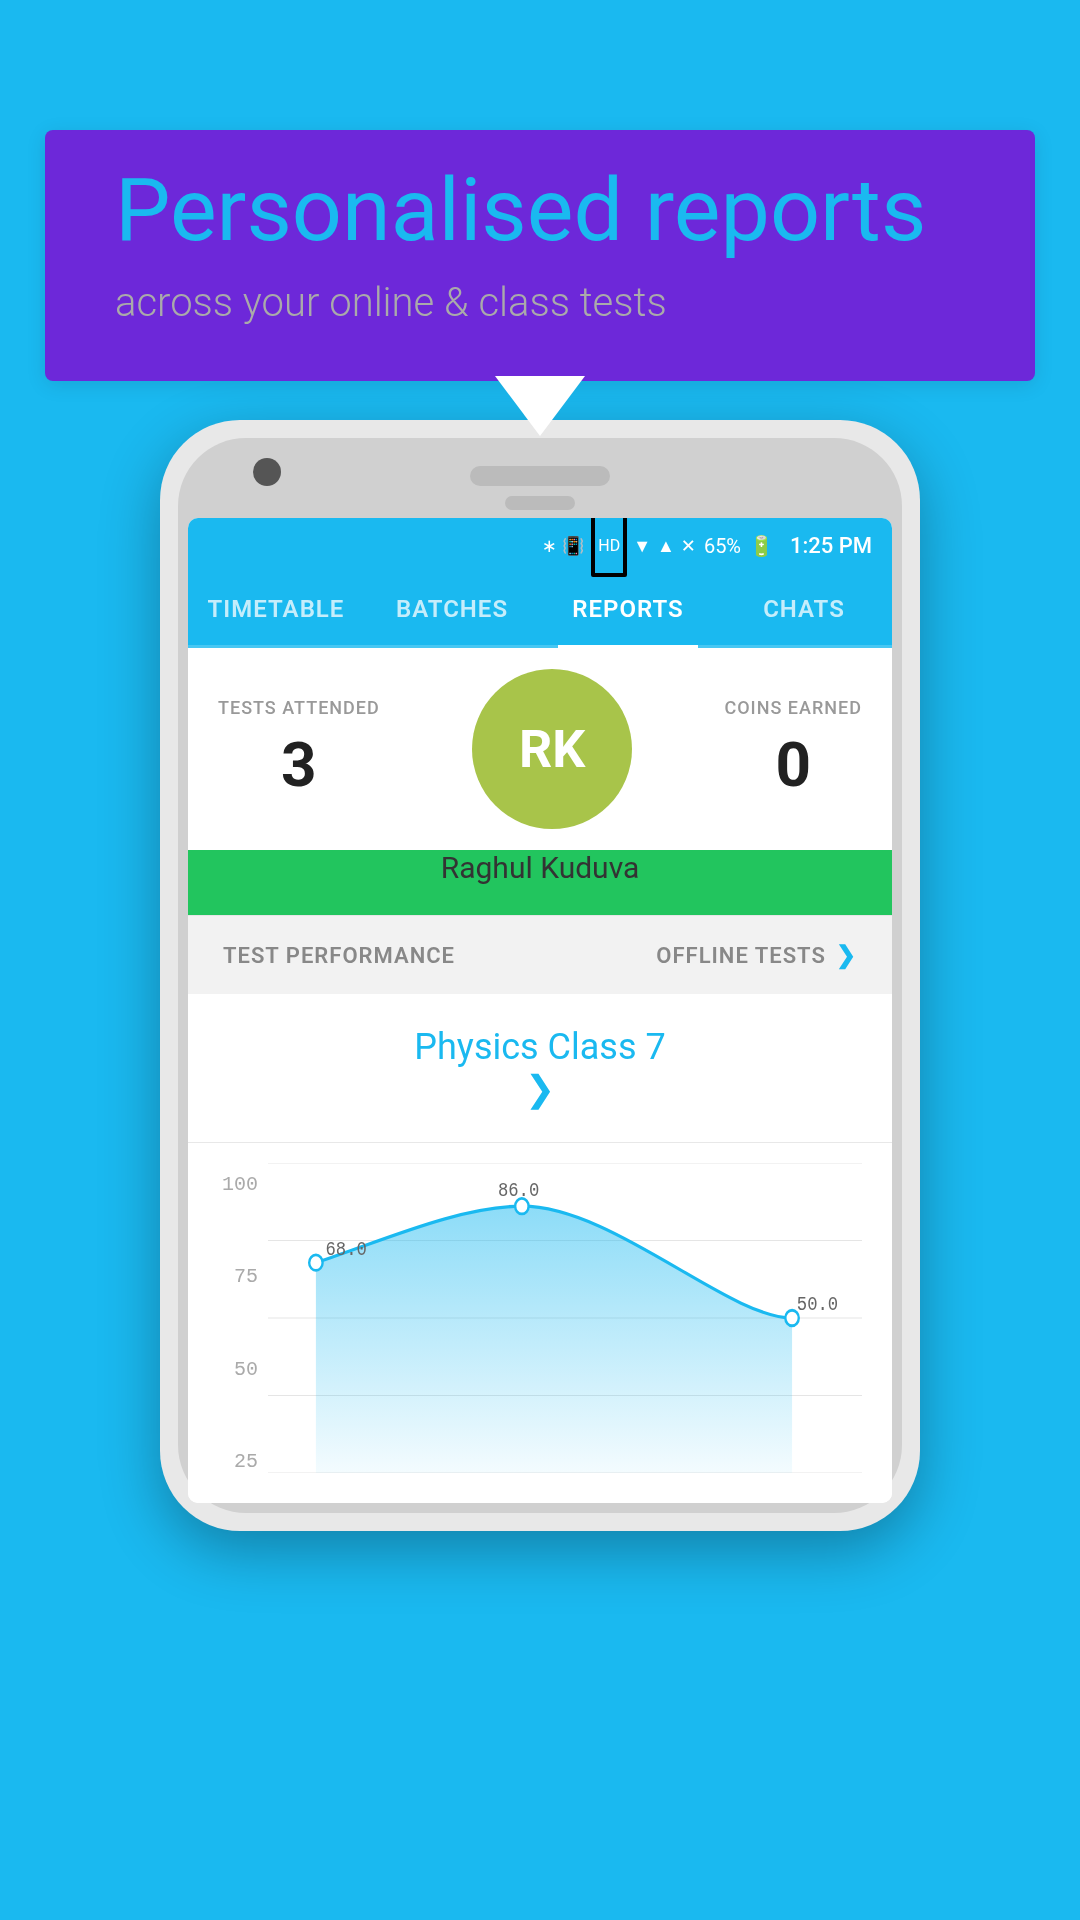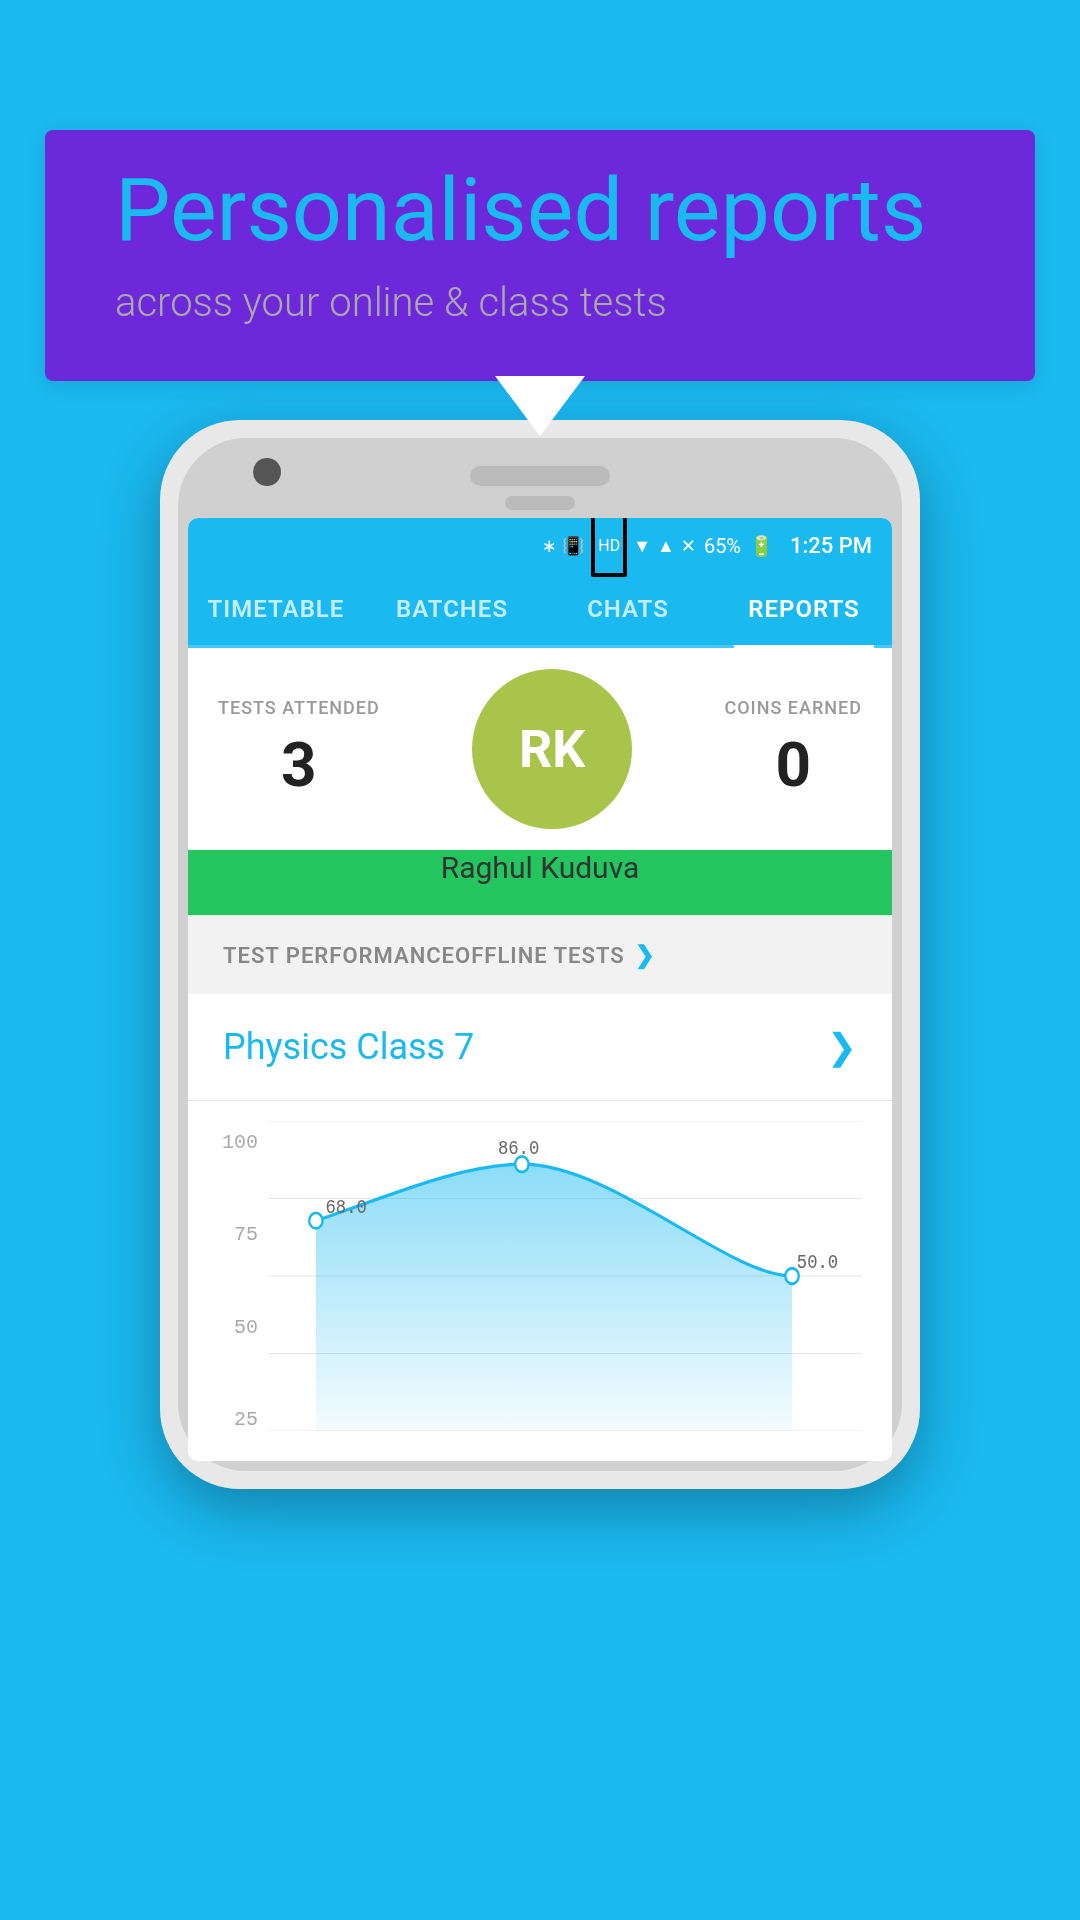--- a/index.html
+++ b/index.html
@@ -232,21 +232,21 @@
       color: #333;
       padding-bottom: 30px;
       background: #22c55e;
     }
 
     
     .section-header {
       background: #f2f2f2;
       padding: 25px 35px;
       display: flex;
-      justify-content: flex-start;
+      justify-content: space-between;
       align-items: center;
       border-top: 1px solid #e5e5e5;
     }
 
     .section-title {
       font-size: 22px;
       color: #888;
       font-weight: 600;
       letter-spacing: 1px;
     }
@@ -267,20 +267,21 @@
     }
 
     
     .class-row {
       background: white;
       padding: 32px 35px;
       display: flex;
       justify-content: space-between;
       align-items: center;
       border-bottom: 1px solid #e8e8e8;
+      flex-direction: column;
     }
 
     .class-name {
       font-size: 36px;
       color: #1ab9f0;
       font-weight: 400;
     }
 
     .class-arrow {
       font-size: 36px;
@@ -362,22 +363,22 @@
             <span>✕</span>
           </div>
           <span class="battery-pct">65%</span>
           <span style="color:white;font-size:20px;">🔋</span>
           <span class="time">1:25 PM</span>
         </div>
 
         <div class="nav-tabs">
           <div class="nav-tab">TIMETABLE</div>
           <div class="nav-tab">BATCHES</div>
+          <div class="nav-tab active">REPORTS</div>
           <div class="nav-tab">CHATS</div>
-          <div class="nav-tab active">REPORTS</div>
         </div>
 
         <div class="profile-section">
           <div class="stat-block">
             <div class="stat-label">TESTS ATTENDED</div>
             <div class="stat-value">3</div>
           </div>
           <div class="avatar">
             <span class="avatar-initials">RK</span>
           </div>

